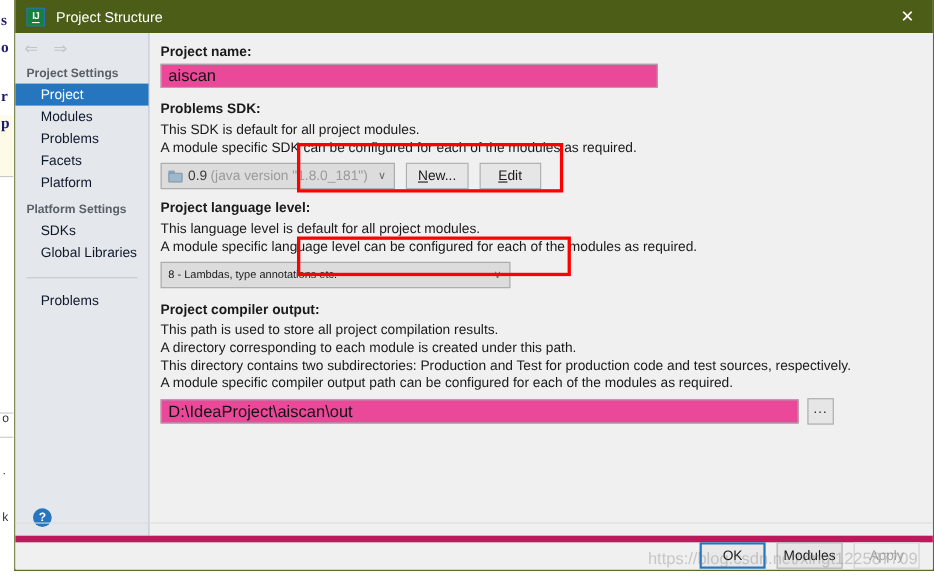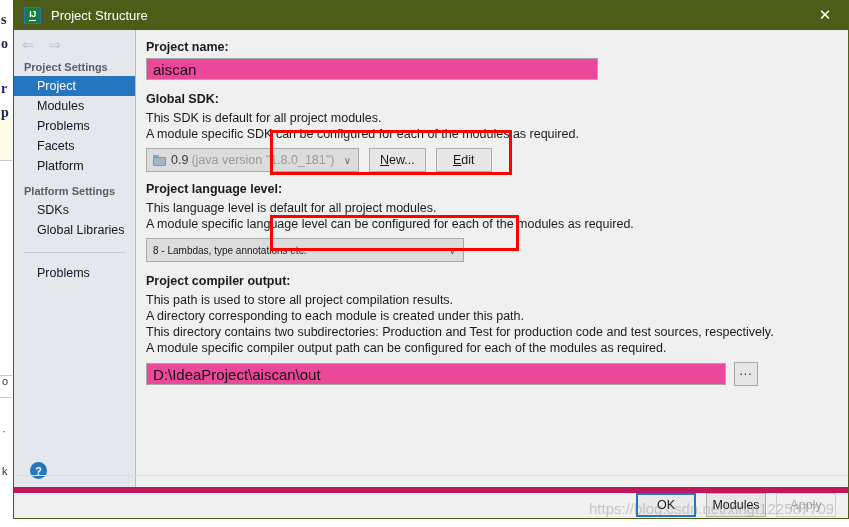--- a/index.html
+++ b/index.html
@@ -384,21 +384,21 @@
     </div>
 
     <div id="content">
 
       <div class="block">
         <div class="sect-title">Project name:</div>
         <div class="textfield" id="project-name-field">aiscan</div>
       </div>
 
       <div class="block" style="margin-top:12px;">
-        <div class="sect-title">Global SDK:</div>
+        <div class="sect-title">Problems SDK:</div>
         <div class="sect-desc">This SDK is default for all project modules.</div>
         <div class="sect-desc">A module specific SDK can be configured for each of the modules as required.</div>
 
         <div id="sdk-row">
           <div class="combo" id="sdk-combo">
             <span class="folder-icon">
               <span class="tab"></span>
                 <span class="body"></span>
             </span>
             <span class="sdk-ver">0.9</span>

